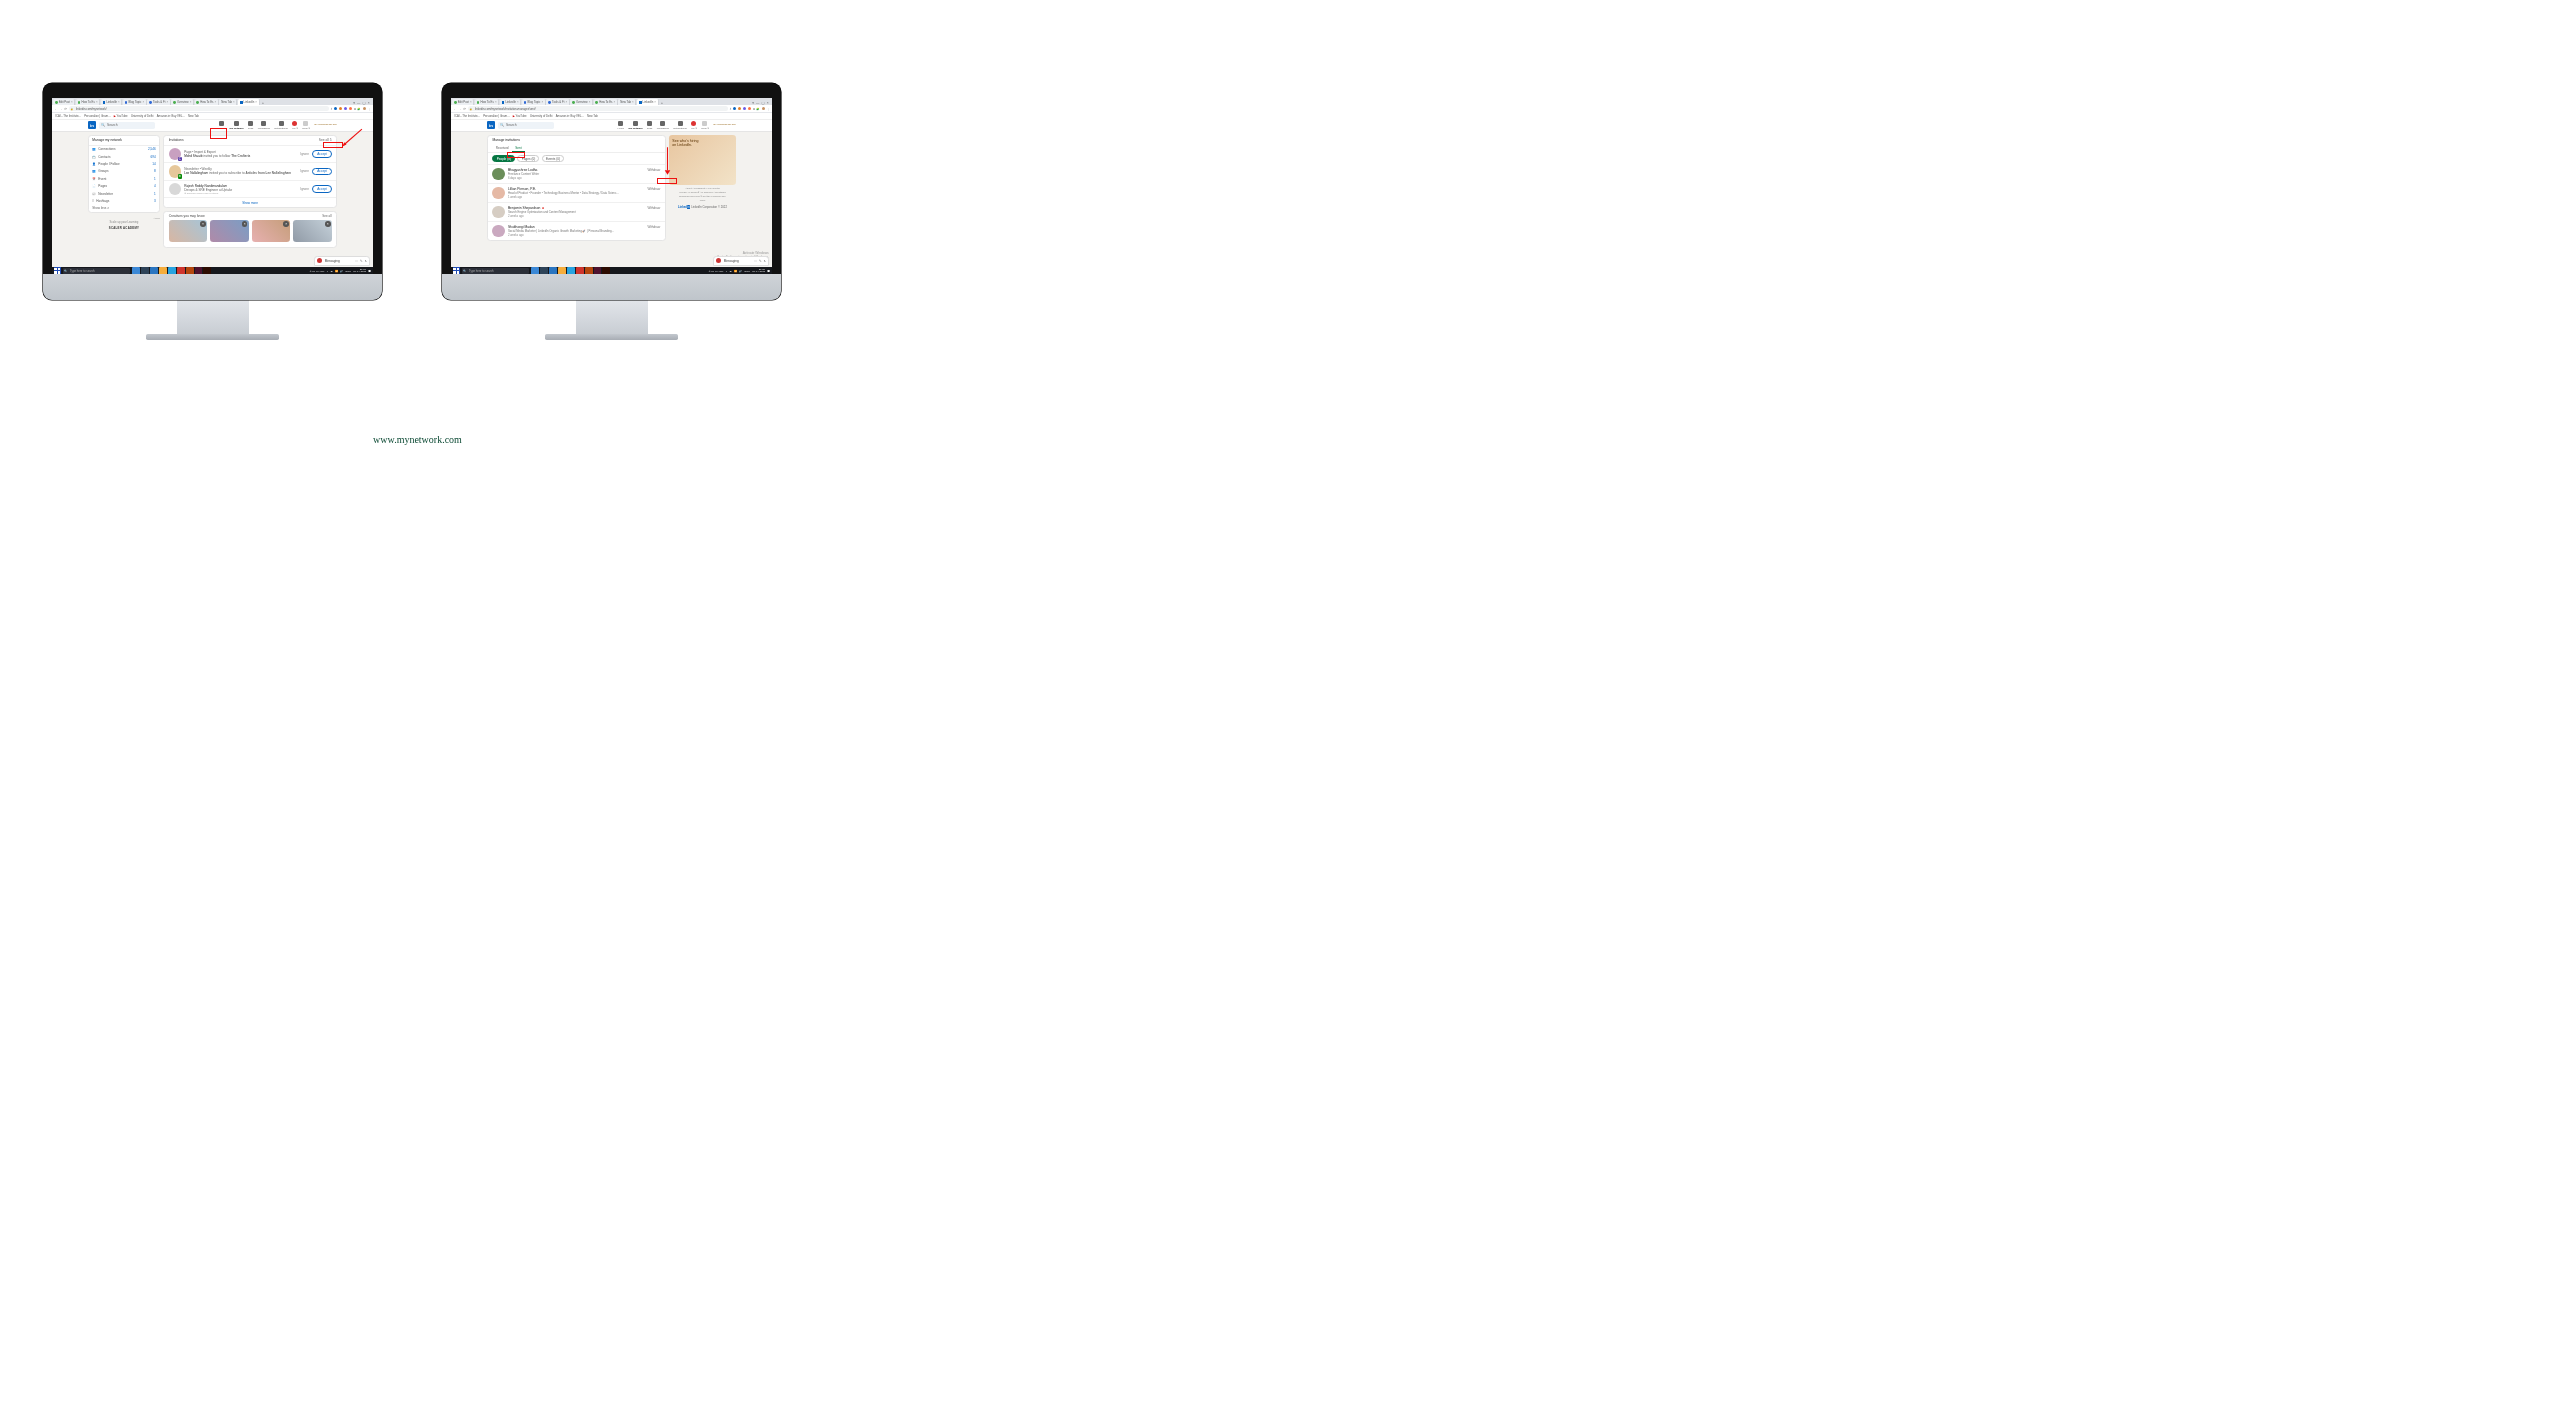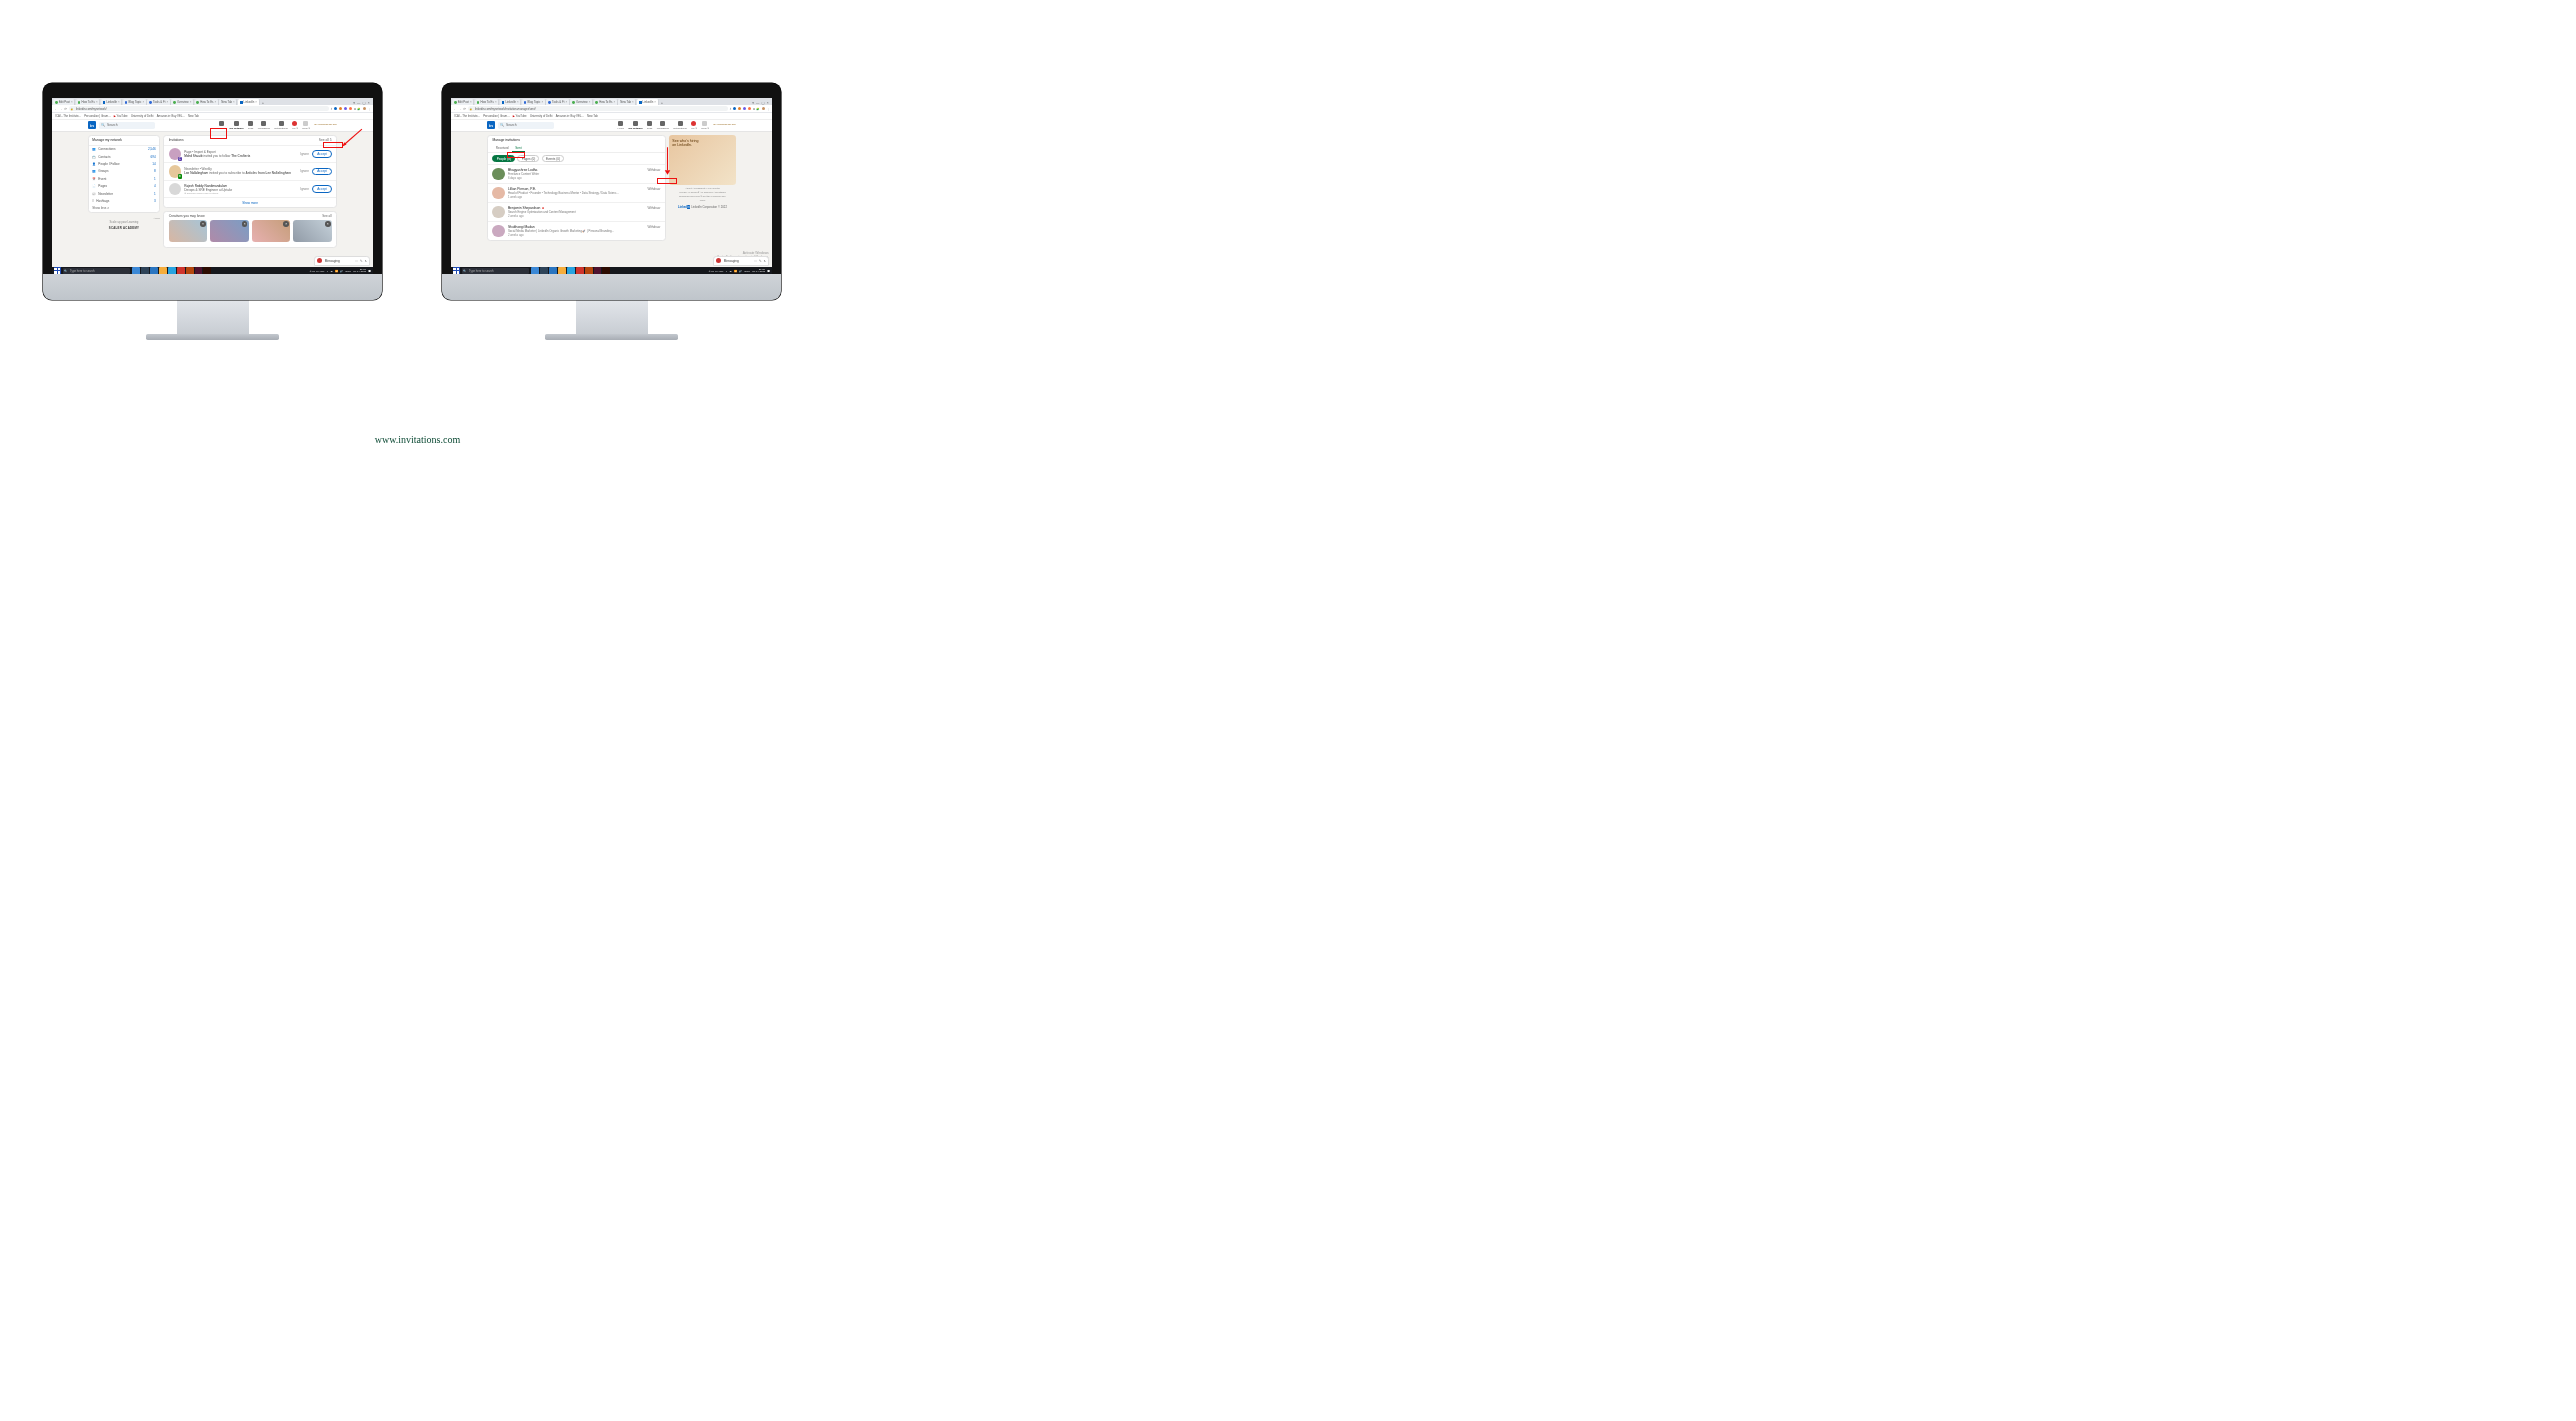--- a/index.html
+++ b/index.html
@@ -648,16 +648,16 @@
           <span>💬</span>
         </div>
       </div>
     </div>
     <div class="chin"></div>
   </div>
   <div class="stand"></div>
   <div class="foot"></div>
 </div>
 
-<div class="caption">www.invitations.com</div>
+<div class="caption">www.mynetwork.com</div>
 
 </div>
 
 
 </body></html>

